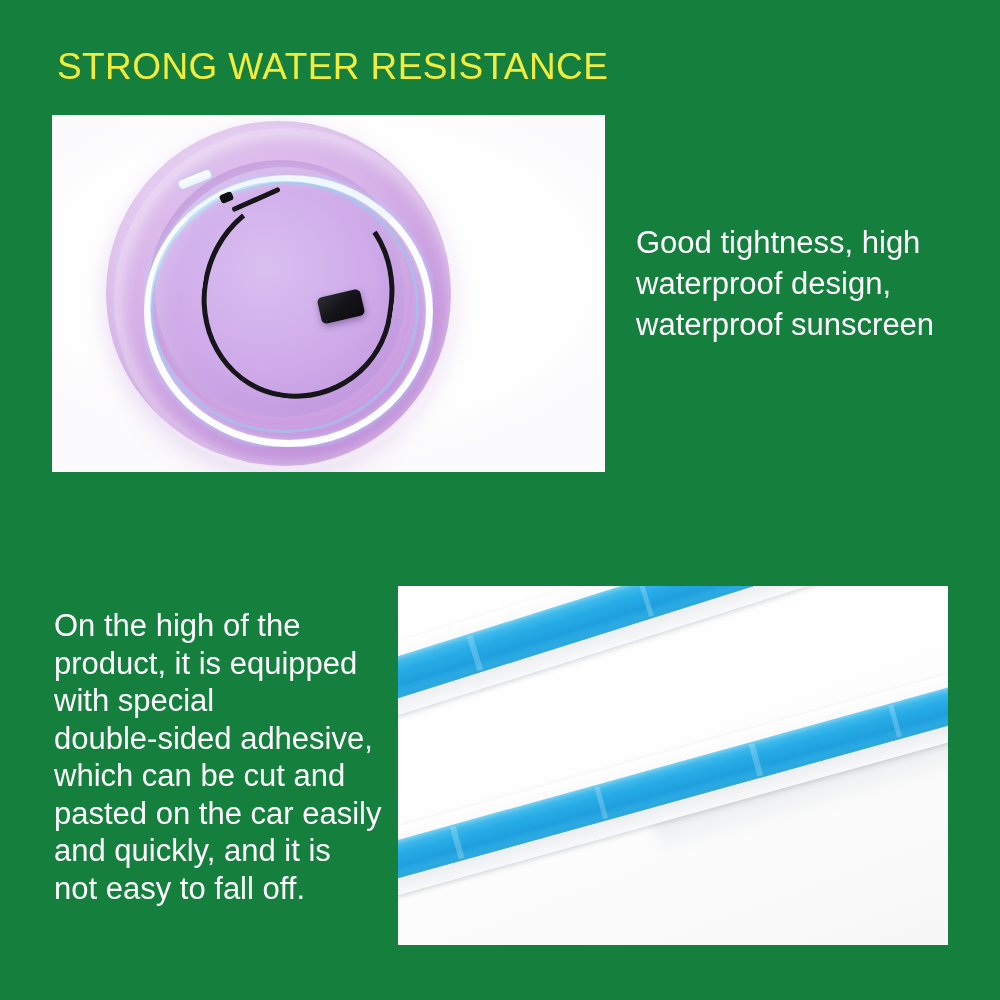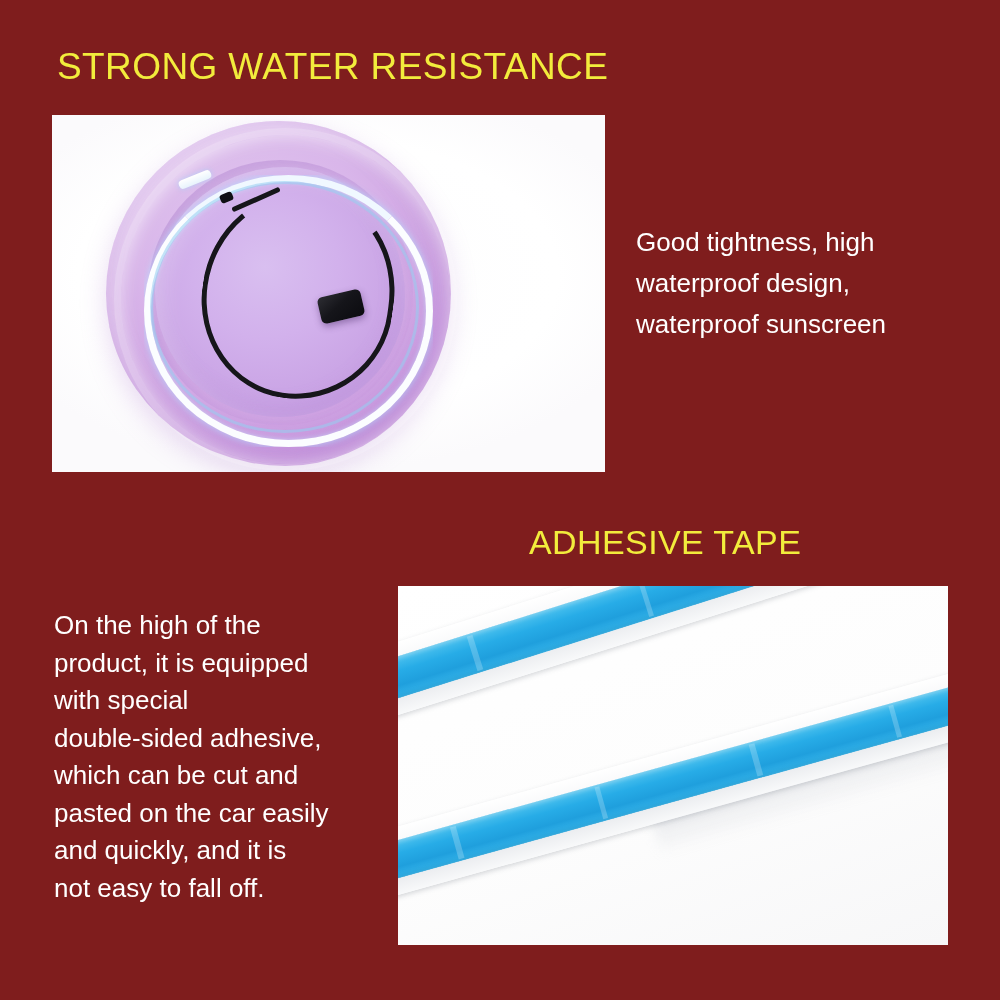--- a/index.html
+++ b/index.html
@@ -4,21 +4,21 @@
 <style>
   html, body {
     margin: 0;
     padding: 0;
     background: #000;
   }
   #poster {
     position: relative;
     width: 1000px;
     height: 1000px;
-    background: #7f1d1d;
+    background: #15803d;
     overflow: hidden;
     font-family: "Liberation Sans", sans-serif;
     -webkit-font-smoothing: antialiased;
   }
 
   
   .heading {
     position: absolute;
     color: #f2ec3c;
     font-size: 37px;
@@ -27,21 +27,21 @@
     line-height: 1;
     white-space: nowrap;
   }
   #heading-water   { left: 57px;  top: 48px; }
   #heading-adhesive{ left: 529px; top: 525px; font-size: 34px; }
 
   
   .body-copy {
     position: absolute;
     color: #ffffff;
-    font-size: 26px;
+    font-size: 31px;
     font-weight: 400;
     line-height: 41px;
     white-space: pre-line;
   }
   #copy-water   { left: 636px; top: 222px; width: 330px; }
   #copy-adhesive{ left: 54px;  top: 607px; width: 350px; line-height: 37.5px; }
 
   
   .photo {
     position: absolute;
@@ -271,21 +271,20 @@
         <span class="wb5"></span>
         <span class="wb6"></span>
       </div>
     </div>
   </div>
 
   <div class="body-copy" id="copy-water">Good tightness, high
 waterproof design,
 waterproof sunscreen</div>
 
-  <div class="heading" id="heading-adhesive">ADHESIVE TAPE</div>
 
   <div class="body-copy" id="copy-adhesive">On the high of the
 product, it is equipped
 with special
 double-sided adhesive,
 which can be cut and
 pasted on the car easily
 and quickly, and it is
 not easy to fall off.</div>
 

